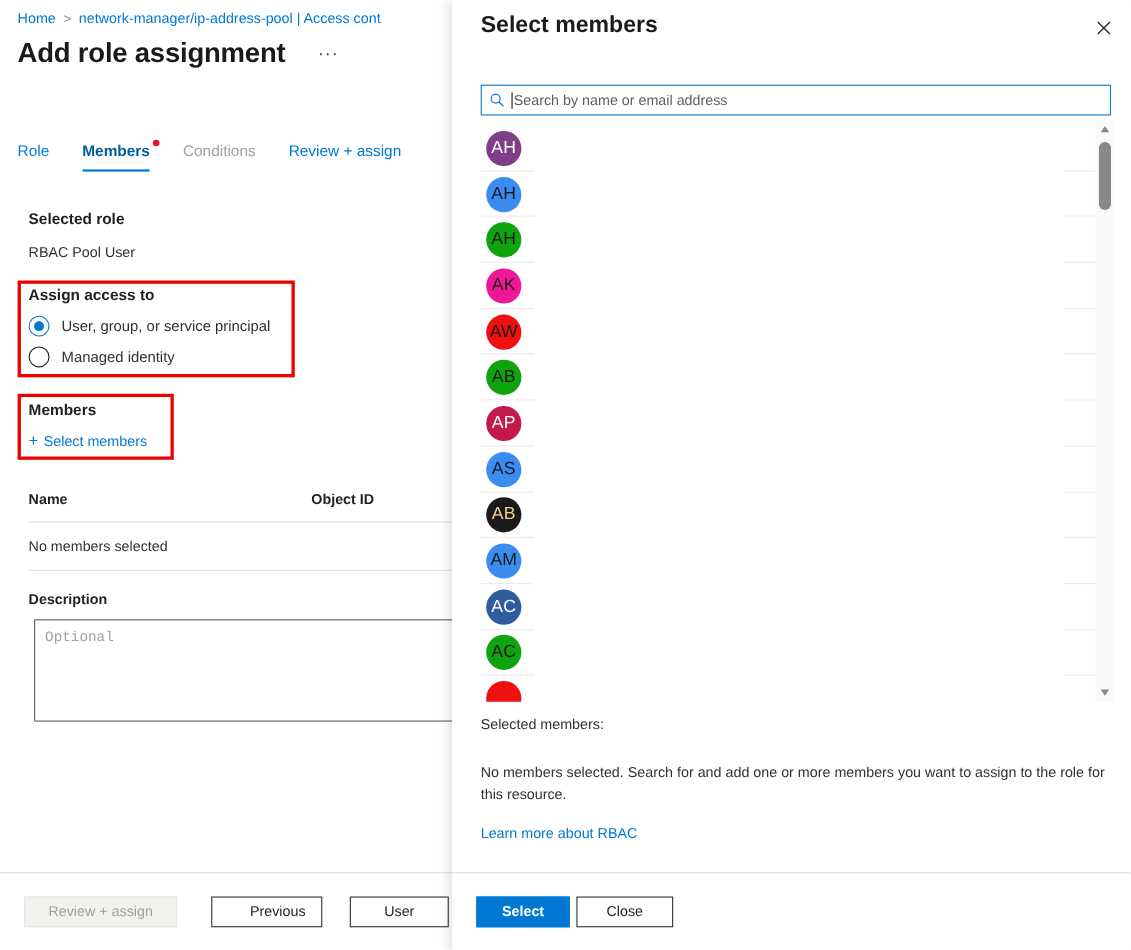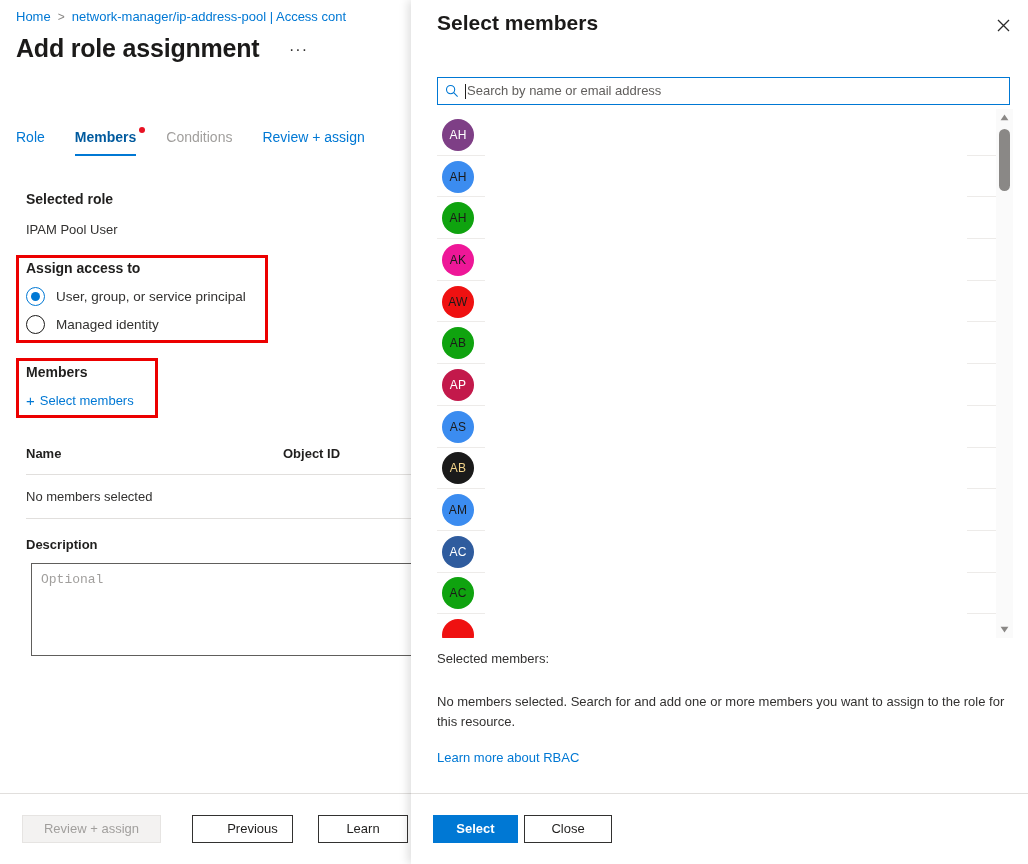--- a/index.html
+++ b/index.html
@@ -171,21 +171,21 @@
     content: ""; position: absolute; left: 0; right: 0; bottom: 0;
     height: 1px;
     background: linear-gradient(to right,
       #edebe9 0px, #edebe9 48px,
       transparent 48px, transparent 530px,
       #edebe9 530px, #edebe9 100%);
   }
   .avatar {
     width: 32px; height: 32px; border-radius: 50%; flex: none;
     display: flex; align-items: center; justify-content: center;
-    font-size: 12px; color: #ffffff; letter-spacing: 0.2px;
+    font-size: 16px; color: #ffffff; letter-spacing: 0.2px;
     margin-left: 5px;
   }
 
   
   .sbar {
     position: absolute; left: 996px; top: 109px; width: 17px; height: 529px;
     background: #fafafa;
   }
   .sbar-arrow {
     position: absolute; left: 0; width: 17px; height: 17px;
@@ -237,21 +237,21 @@
         </div>
         <div class="tab disabled">
           <span>Conditions</span>
         </div>
         <div class="tab">
           <span>Review + assign</span>
         </div>
       </div>
 
       <div class="section-head" style="top:190px">Selected role</div>
-      <div class="section-text" style="top:221px">IPAM Pool User</div>
+      <div class="section-text" style="top:221px">RBAC Pool User</div>
 
       <div class="redbox" style="left:16px; top:255px; width:252px; height:88px;"></div>
 
       <div class="section-head" style="top:259px">Assign access to</div>
 
       <div class="radio-row" style="top:287px">
         <span class="radio-outer">
             <span class="radio-dot"></span>
           </span>
         <span class="radio-label">User, group, or service principal</span>
@@ -278,21 +278,21 @@
           <div>No members selected</div>
         </div>
       </div>
 
       <div class="desc-label">Description</div>
       <textarea class="desc-box" placeholder="Optional" style=""></textarea>
 
       <div class="base-footer-sep"></div>
       <button class="btn disabled" style="left:22px; top:815px; width:139px;">Review + assign</button>
       <button class="btn" style="left:192px; top:815px; width:101px;padding-left:32px;">Previous</button>
-      <button class="btn" style="left:318px; top:815px; width:90px;">Learn</button>
+      <button class="btn" style="left:318px; top:815px; width:90px;">User</button>
     </div>
   </div>
 
   <div id="flyout">
     <div class="fly-title">Select members</div>
     <div class="fly-close">
       <svg width="13" height="13" viewBox="0 0 13 13" aria-hidden="true">
         <path d="M1,1 L12,12 M12,1 L1,12" stroke="#2b2b2b" stroke-width="1.3" fill="none"></path>
       </svg>
     </div>

